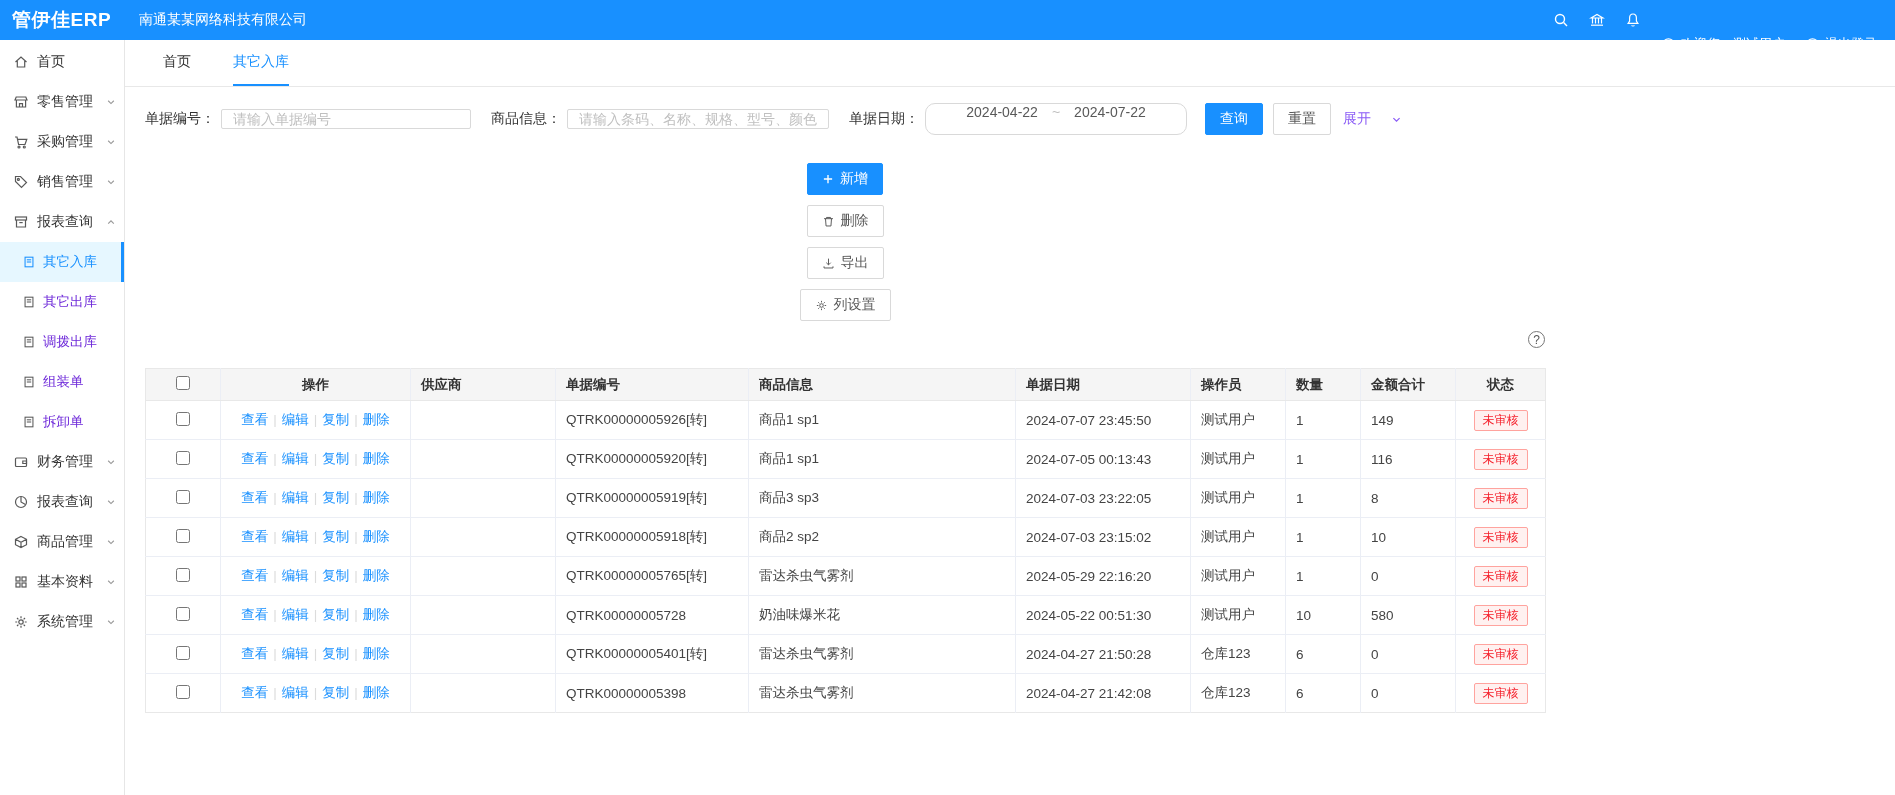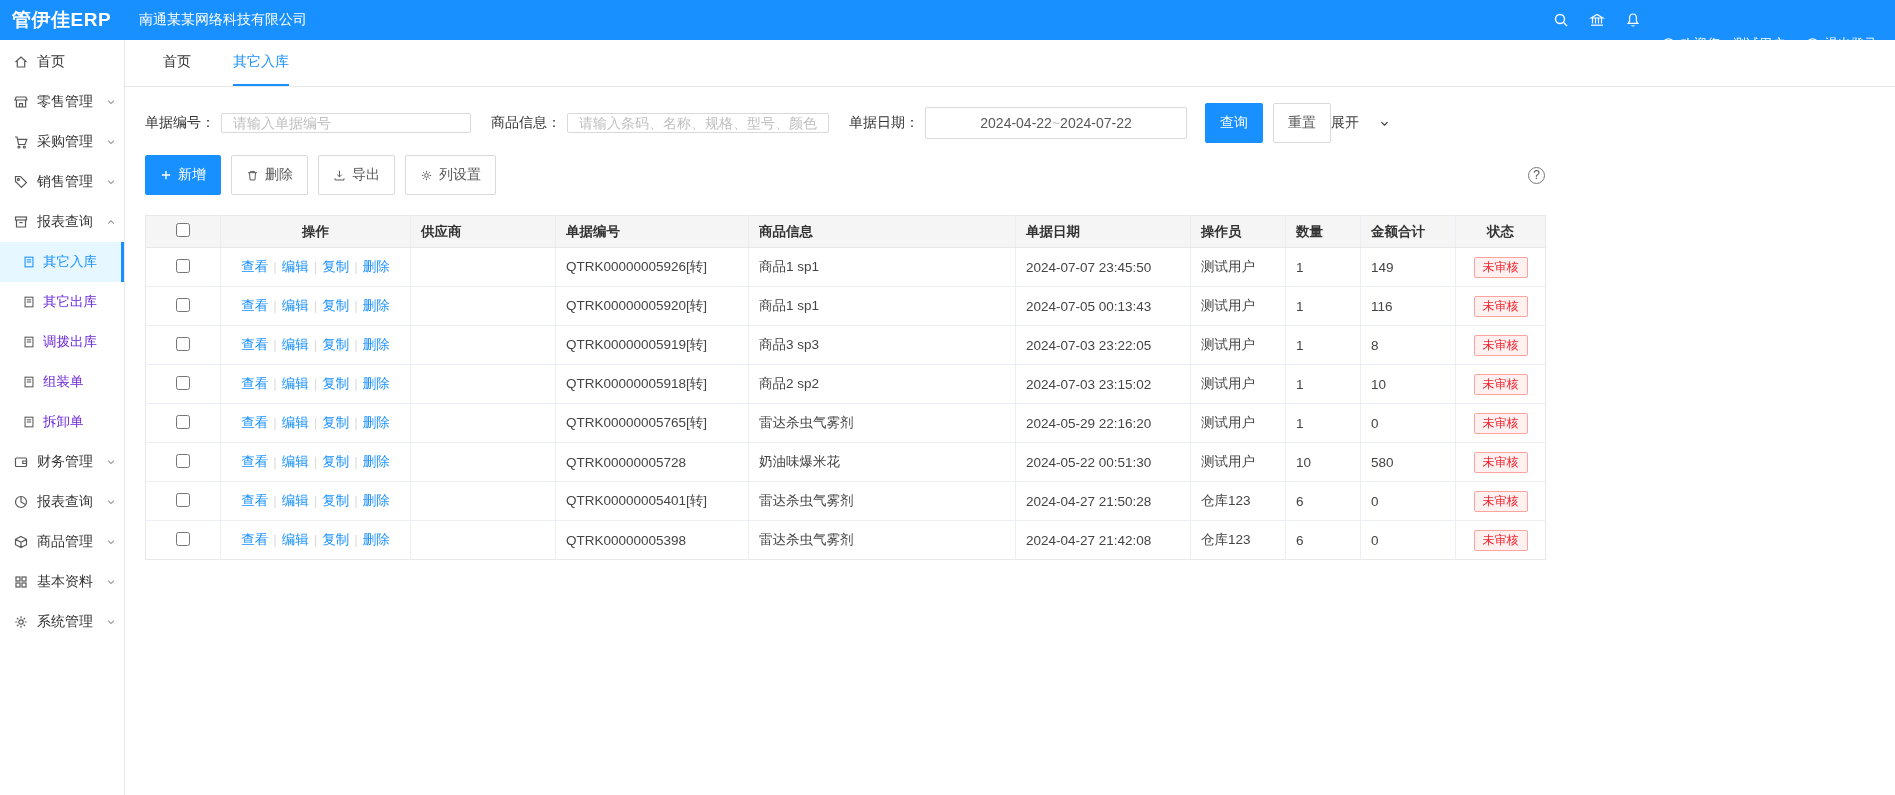--- a/index.html
+++ b/index.html
@@ -37,26 +37,26 @@
   
   .content { padding-left:20px; width:1440px; }
 
   .filterbar { margin-top:16px; display:flex; align-items:center; }
   .f-label { color:#333; white-space:nowrap; }
   .input { height:20px; border:1px solid #d9d9d9; border-radius:2px; padding:0 11px; font-size:14px; color:#333; outline:none; font-family:inherit; }
   .input::placeholder { color:#bfbfbf; }
   .input.bill { width:250px; margin-left:6px; }
   .input.prod { width:262px; margin-left:6px; }
   .gap20 { width:20px; } .gap18 { width:18px; }
-  .daterange { height:32px; width:262px; margin-left:6px; border:1px solid #d9d9d9; border-radius:2px; display:flex; align-items:center; justify-content:center; color:#595959; cursor:pointer; }
-  .btn { height:40px; border:1px solid #d9d9d9; border-radius:2px; background:#fff; color:#595959; font-size:14px; font-family:inherit; padding:10px 14px; display:inline-flex; align-items:center; gap:6px; cursor:pointer; }
+  .daterange { height:32px; width:262px; margin-left:6px; border:1px solid #d9d9d9; border-radius:10px; display:flex; justify-content:center; gap:14px; color:#595959; cursor:pointer; }
+  .btn { height:32px; border:1px solid #d9d9d9; border-radius:2px; background:#fff; color:#595959; font-size:14px; font-family:inherit; padding:10px 14px; display:inline-flex; align-items:center; gap:6px; cursor:pointer; }
   .btn-primary { background:#1890ff; border-color:#1890ff; color:#fff; }
-  .link-expand { color:#404040; display:inline-flex; align-items:center; gap:20px; margin-left:0; cursor:pointer; }
-
-  .toolbar { margin-top:12px; display:flex; align-items:center; gap:10px; width:1400px; }
+  .link-expand { color:#8b5cf6; display:inline-flex; align-items:center; gap:20px; margin-left:12px; cursor:pointer; }
+
+  .toolbar { margin-top:28px; display:flex; align-items:center; gap:10px; width:1400px;flex-direction:column; }
   .help-ico { margin-left:auto; width:17px; height:17px; border:1px solid #777; border-radius:50%; color:#555; font-size:12px; display:flex; align-items:center; justify-content:center; cursor:pointer; }
 
   
   table.grid { margin-top:20px; border-collapse:collapse; table-layout:fixed; width:1400px; border:1px solid #e8e8e8; }
   .grid th { background:#f5f5f5; font-weight:bold; font-size:13.5px; color:#333; height:32px; padding:0 10px; text-align:left; border-bottom:1px solid #e8e8e8; border-right:1px solid #ebeef5; }
   .grid th.c, .grid td.c { text-align:center; padding:0; }
   .grid td { height:39px; font-size:13.5px; color:#444; padding:0 10px; border-bottom:1px solid #ebeef5; border-right:1px solid #ebeef5; background:#fff; }
   .grid th:last-child, .grid td:last-child { border-right:none; }
   .grid tr:last-child td { border-bottom:none; }
   .act-link { color:#1890ff; cursor:pointer; }

